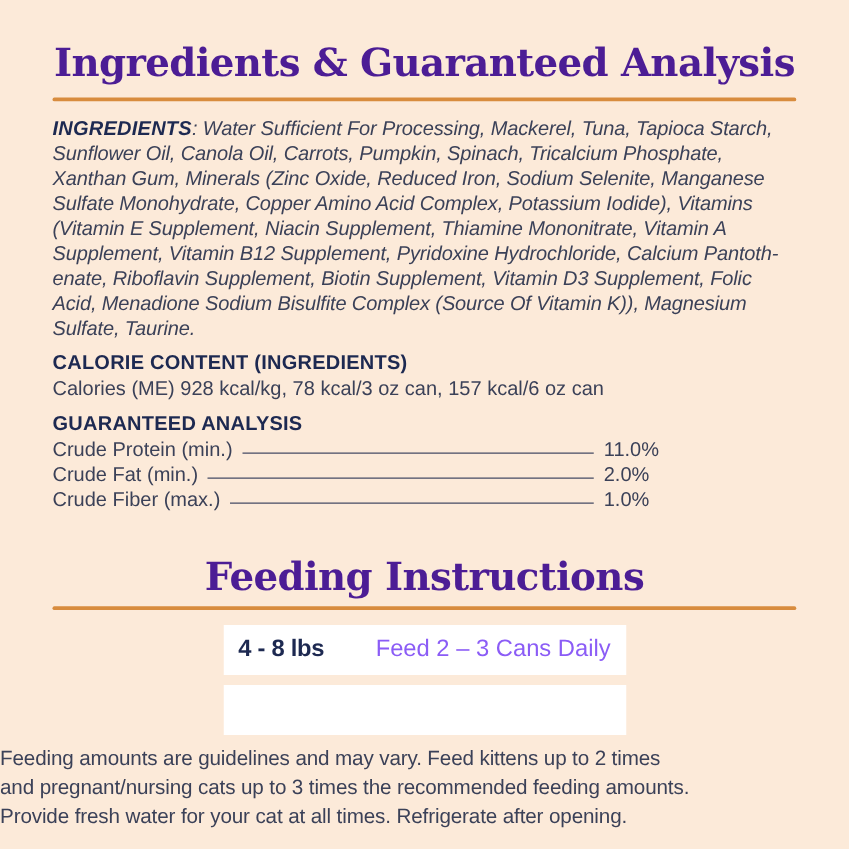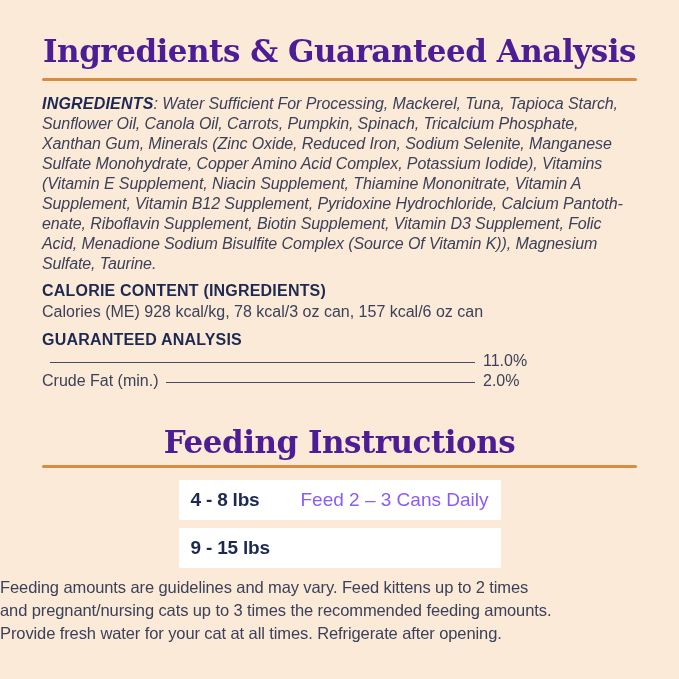--- a/index.html
+++ b/index.html
@@ -100,43 +100,48 @@
 Sulfate, Taurine.</span></p>
 
   <p class="sub-heading sub-1">CALORIE CONTENT (INGREDIENTS)</p>
   <p class="calorie-text">Calories (ME) 928 kcal/kg, 78 kcal/3 oz can, 157 kcal/6 oz can</p>
 
   <p class="sub-heading sub-2">GUARANTEED ANALYSIS</p>
 
   <div class="ga-rows">
 
       <div class="ga-row">
+        <span class="ga-label">Crude Protein (min.)</span>
         <span class="ga-leader"></span>
         <span class="ga-value">11.0%</span>
       </div>
 
       <div class="ga-row">
         <span class="ga-label">Crude Fat (min.)</span>
         <span class="ga-leader"></span>
         <span class="ga-value">2.0%</span>
       </div>
 
+      <div class="ga-row">
+        <span class="ga-label">Crude Fiber (max.)</span>
+        <span class="ga-leader"></span>
+        <span class="ga-value">1.0%</span>
+      </div>
     </div>
 </div>
 
 <h1 class="serif-title title-2">Feeding Instructions</h1>
 <div class="rule rule-2"></div>
 
 <div class="feed-rows">
 
     <div class="feed-row">
       <span class="feed-weight">4 - 8 lbs</span>
       <span class="feed-instruction">Feed 2 – 3 Cans Daily</span>
     </div>
 
     <div class="feed-row">
-      <span class="feed-weight">9 - 15 lbs</span>
     </div>
   </div>
 
 <p class="note pre">Feeding amounts are guidelines and may vary. Feed kittens up to 2 times
 and pregnant/nursing cats up to 3 times the recommended feeding amounts.
 Provide fresh water for your cat at all times. Refrigerate after opening.</p>
 
 </body></html>

